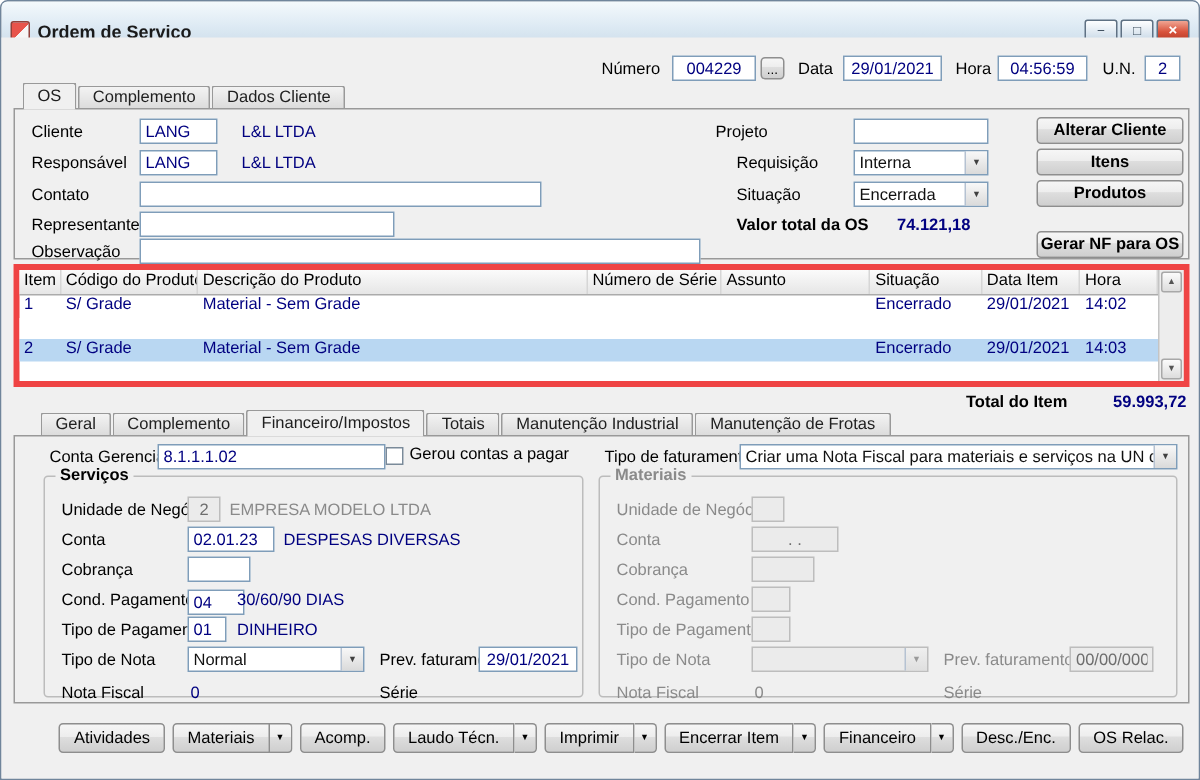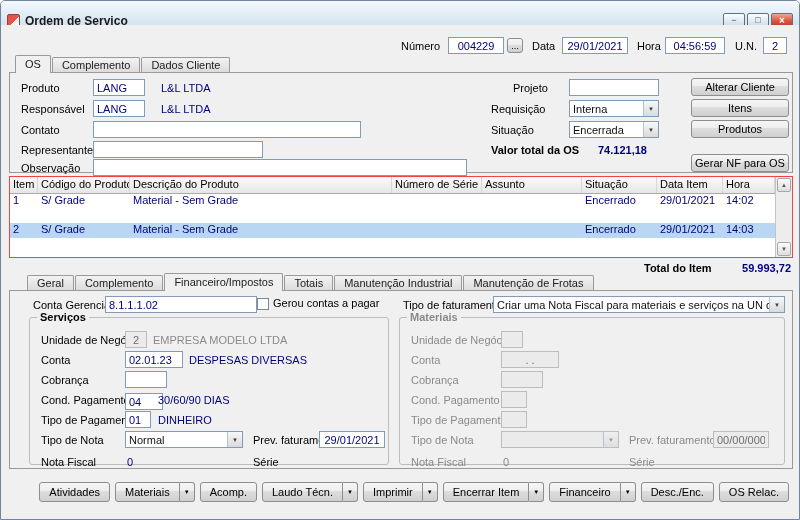--- a/index.html
+++ b/index.html
@@ -35,33 +35,33 @@
   .dd .darr { width:15px; align-self:stretch; border-left:1px solid #B5C2D2;
               background:linear-gradient(#F8F8F8,#DADADA); display:flex; align-items:center; justify-content:center;
               font-size:6px; color:#404040; }
   .dd.dis { background:#EBEBEB; border-color:#BDBDBD; }
   .dd.dis .dtext { color:#9A9A9A; }
   .dd.dis .darr { background:linear-gradient(#EFEFEF,#DFDFDF); color:#9A9A9A; }
 
   .btn { border:1px solid #8E8E8E; border-radius:3px; color:#000; white-space:nowrap; cursor:default;
          background:linear-gradient(#F6F6F6,#EDEDED 45%,#DEDEDE 46%,#CFCFCF);
          font:11px "Liberation Sans","DejaVu Sans",sans-serif; display:flex; align-items:center; justify-content:center; }
-  .abtn { position:absolute; }
+  .abtn { position:absolute;font-weight:bold; }
 
   .cb { position:absolute; width:12px; height:12px; background:#fff; border:1px solid #7A8A99; }
 
   .tabs { position:absolute; display:flex; align-items:flex-end; height:18px; }
   .tab { height:15px; line-height:14px; padding:0 9px; margin-right:1px; margin-bottom:1px; color:#202020;
          border:1px solid #999; border-bottom:none; border-radius:2px 2px 0 0;
          background:linear-gradient(#F3F3F3,#DCDCDC); white-space:nowrap; cursor:default; }
   .tab.active { height:18px; line-height:17px; margin-bottom:0; background:#F0F0F0; position:relative; z-index:5;margin-top:44px; }
 
   .panel { position:absolute; background:#F0F0F0; border:1px solid #999; }
 
-  .grid { position:absolute; left:8px; top:151px; width:784px; height:82px; border:1px solid #ef4444; background:#fff; }
+  .grid { position:absolute; left:8px; top:151px; width:784px; height:82px; border:4px solid #ef4444; background:#fff; }
   .ghead { display:flex; height:17px; margin-right:17px; background:linear-gradient(#FBFBFB,#E6E6E6); border-bottom:1px solid #ABABAB; }
   .ghead > div { padding:1px 3px; border-right:1px solid #D6D6D6; overflow:hidden; white-space:nowrap; color:#000; }
   .grow { display:flex; height:15px; margin-right:17px; color:#000080; }
   .grow > div { padding:0 3px; overflow:hidden; white-space:nowrap; }
   .grow.sel { background:#B9D7F2; }
   .gspacer { height:14px; margin-right:17px; background:#fff; }
   .c0{width:28px}.c1{width:92px}.c2{width:262px}.c3{width:90px}.c4{width:100px}.c5{width:75px}.c6{width:66px}.c7{width:52px}
   .gscroll { position:absolute; right:0; top:0; bottom:0; width:17px; background:#EDEDED; border-left:1px solid #C4C4C4; }
   .sbtn { position:absolute; left:1px; right:1px; height:14px; border:1px solid #A8A8A8; border-radius:2px;
           background:linear-gradient(#FBFBFB,#DDDDDD); font-size:6px; color:#555;
@@ -105,38 +105,38 @@
     <span class="lbl" style="left:734px;top:15px">U.N.</span>
     <input class="tb" style="left: 762px; top: 12px; width: 24px; text-align: center;" value="2">
 
     <div class="tabs" style="left:14px;top:30px">
       <div class="tab active">OS</div>
       <div class="tab">Complemento</div>
       <div class="tab">Dados Cliente</div>
     </div>
     <div class="panel" style="left:8px;top:47px;width:784px;height:101px"></div>
 
-    <span class="lbl" style="left:20px;top:57px">Produto</span>
+    <span class="lbl" style="left:20px;top:57px">Cliente</span>
     <input class="tb" style="left: 92px; top: 54px; width: 52px;" value="LANG">
     <span class="val" style="left:160px;top:57px">L&amp;L LTDA</span>
 
     <span class="lbl" style="left:20px;top:78px">Responsável</span>
     <input class="tb" style="left: 92px; top: 75px; width: 52px;" value="LANG">
     <span class="val" style="left:160px;top:78px">L&amp;L LTDA</span>
 
     <span class="lbl" style="left:20px;top:99px">Contato</span>
     <input class="tb" style="left: 92px; top: 96px; width: 268px;" value="">
 
     <span class="lbl" style="left:20px;top:119px">Representante</span>
     <input class="tb" style="left: 92px; top: 116px; width: 170px;" value="">
 
     <span class="lbl" style="left:20px;top:137px">Observação</span>
     <input class="tb" style="left: 92px; top: 134px; width: 374px;" value="">
 
-    <span class="lbl" style="left:512px;top:57px">Projeto</span>
+    <span class="lbl" style="left:476px;top:57px">Projeto</span>
     <input class="tb" style="left: 568px; top: 54px; width: 90px;" value="">
 
     <span class="lbl" style="left:490px;top:78px">Requisição</span>
     <div class="dd" style="left:568px;top:75px;width:90px">
       <span class="dtext">Interna</span>
       <span class="darr">▼</span>
     </div>
 
     <span class="lbl" style="left:490px;top:99px">Situação</span>
     <div class="dd" style="left:568px;top:96px;width:90px">

